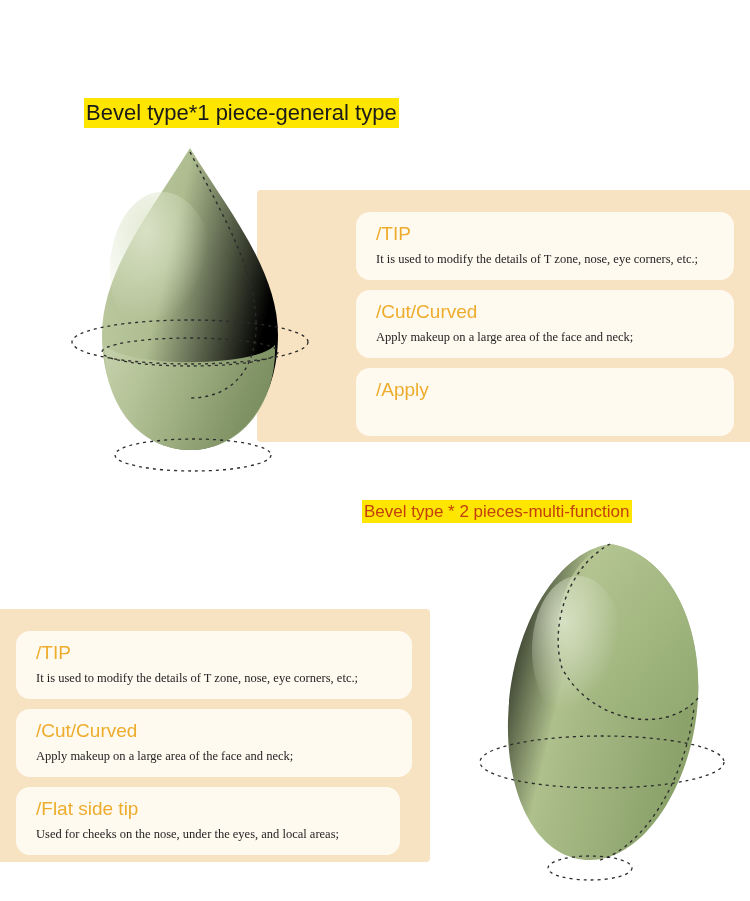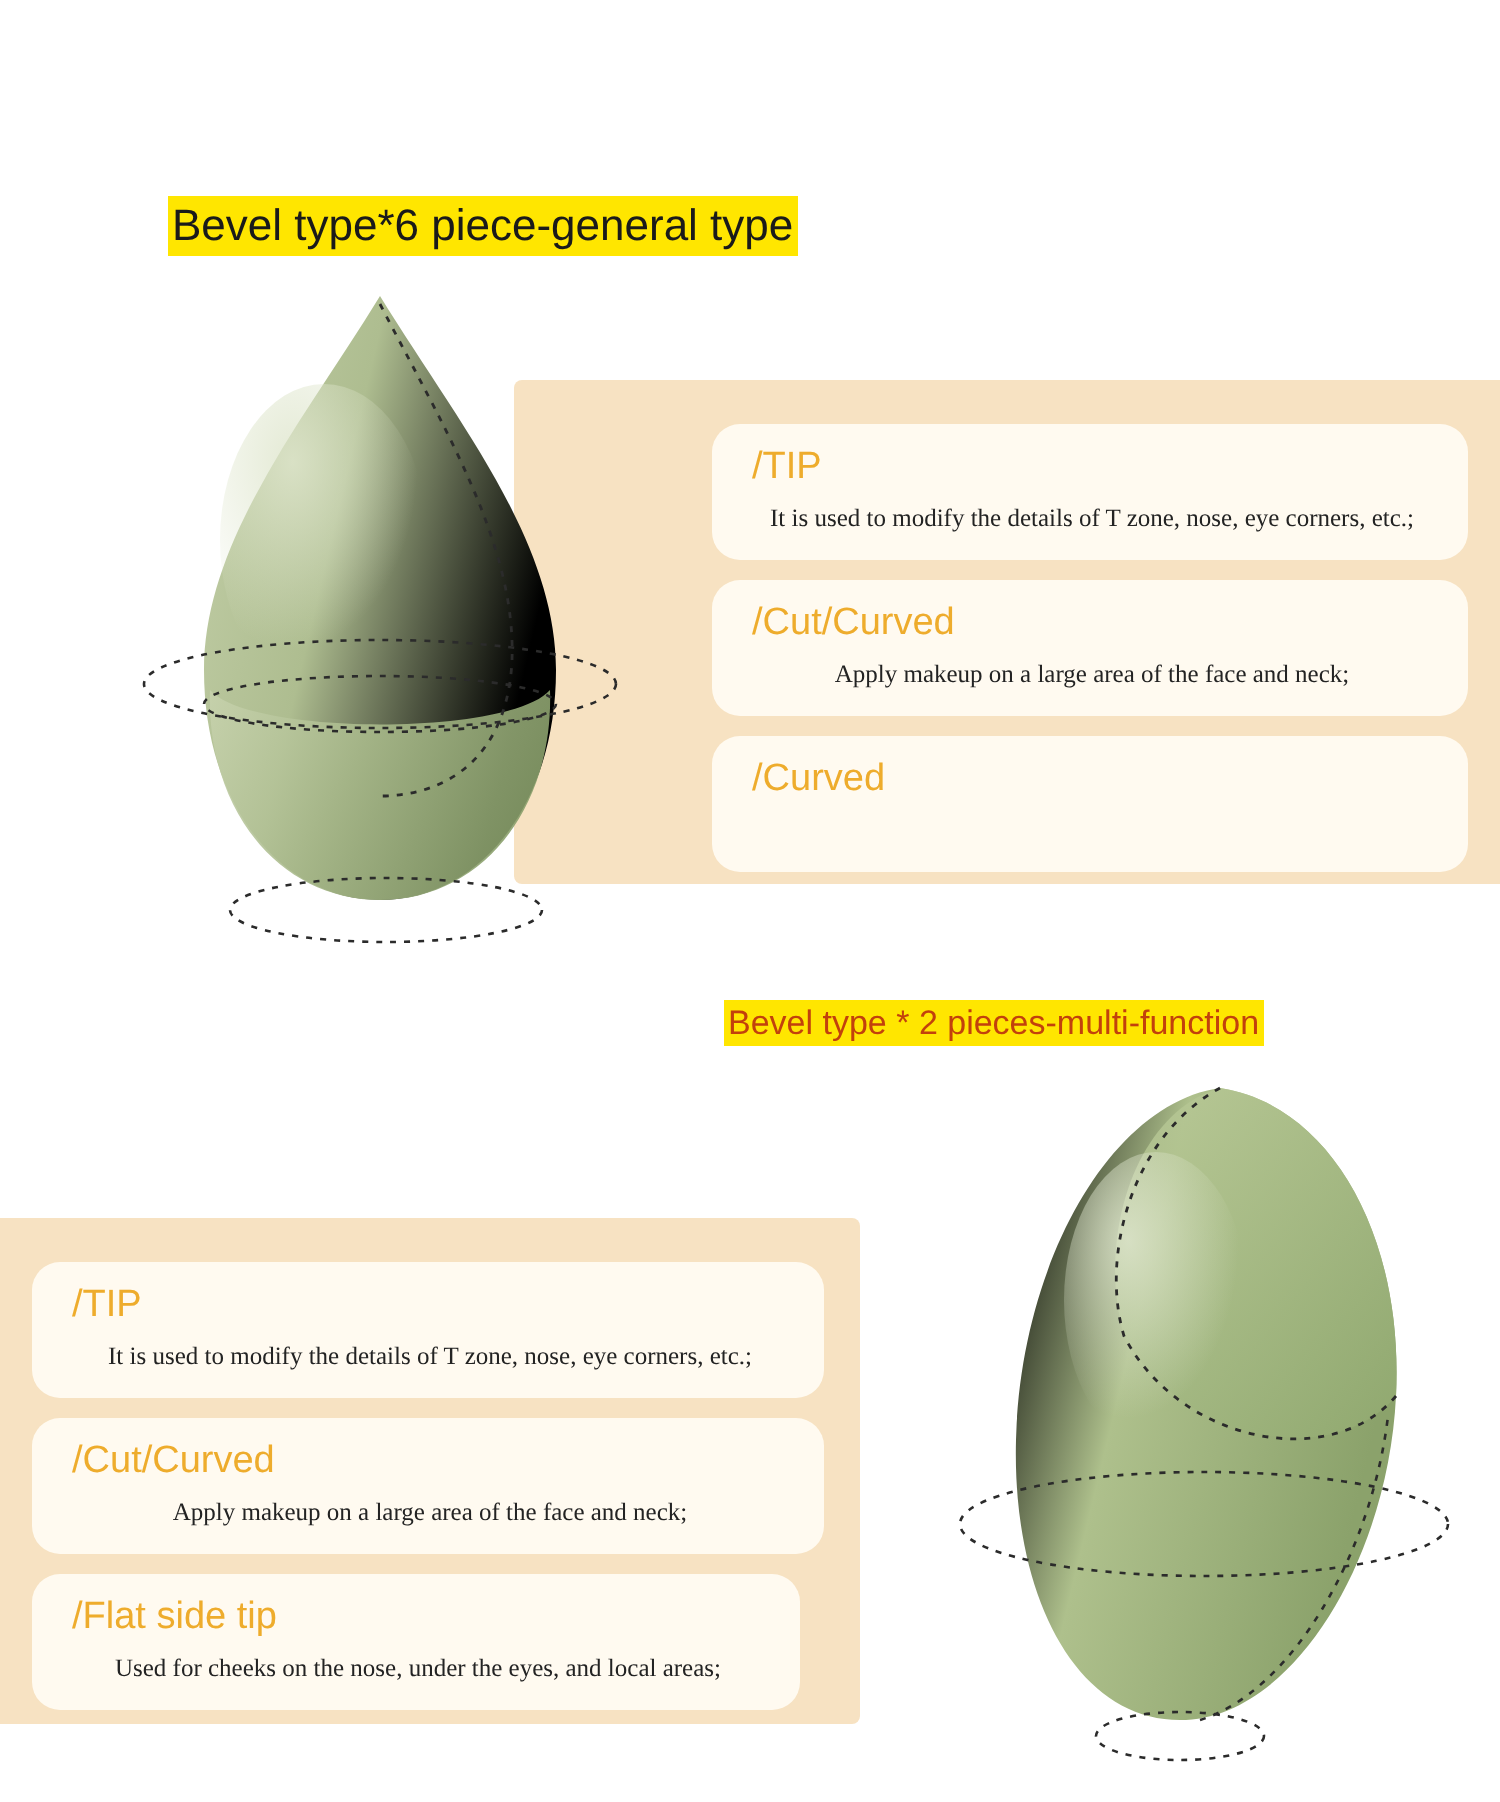--- a/index.html
+++ b/index.html
@@ -60,21 +60,20 @@
     font-size: 19px;
     line-height: 1.3;
     margin: 0 0 4px 0;
   }
   .card .card-desc {
     color: #232323;
     font-size: 12.5px;
     font-family: "Liberation Serif", serif;
     line-height: 1.3;
     margin: 0;
-    text-align: center;
   }
 
   
   .s1-card1 { left: 356px; top: 212px; width: 378px; height: 68px; }
   .s1-card2 { left: 356px; top: 290px; width: 378px; height: 68px; }
   .s1-card3 { left: 356px; top: 368px; width: 378px; height: 68px; }
 
   
   .s2-card1 { left: 16px; top: 631px; width: 396px; height: 68px; }
   .s2-card2 { left: 16px; top: 709px; width: 396px; height: 68px; }
@@ -93,21 +92,21 @@
   }
 
   
   .sponge-wrap { position: absolute; }
   .sponge1 { left: 50px; top: 130px; width: 290px; height: 350px; }
   .sponge2 { left: 450px; top: 530px; width: 300px; height: 360px; }
 </style>
 </head>
 <body>
 
-<div class="section1-title">Bevel type*6 piece-general type</div>
+<div class="section1-title">Bevel type*1 piece-general type</div>
 
 <div class="panel1"></div>
 
 <div class="sponge-wrap sponge1">
   <svg width="290" height="350" viewBox="0 0 290 350" xmlns="http://www.w3.org/2000/svg">
     <defs>
       <linearGradient id="g1" x1="0" y1="0" x2="1" y2="0.4">
         <stop offset="0%" stop-color="#c3cfa8"></stop>
         <stop offset="45%" stop-color="#aebd90"></stop>
         <stop offset="100%" stop-color="#8d a36f"></stop>
@@ -141,21 +140,21 @@
 
 <div class="card s1-card1">
   <div class="card-title">/TIP</div>
   <div class="card-desc">It is used to modify the details of T zone, nose, eye corners, etc.;</div>
 </div>
 <div class="card s1-card2">
   <div class="card-title">/Cut/Curved</div>
   <div class="card-desc">Apply makeup on a large area of the face and neck;</div>
 </div>
 <div class="card s1-card3">
-  <div class="card-title">/Curved</div>
+  <div class="card-title">/Apply</div>
 </div>
 
 <div class="section2-title">Bevel type * 2 pieces-multi-function</div>
 
 <div class="panel2"></div>
 
 <div class="sponge-wrap sponge2">
   <svg width="300" height="360" viewBox="0 0 300 360" xmlns="http://www.w3.org/2000/svg">
     <defs>
       <linearGradient id="g2" x1="0" y1="0" x2="1" y2="0.4">

